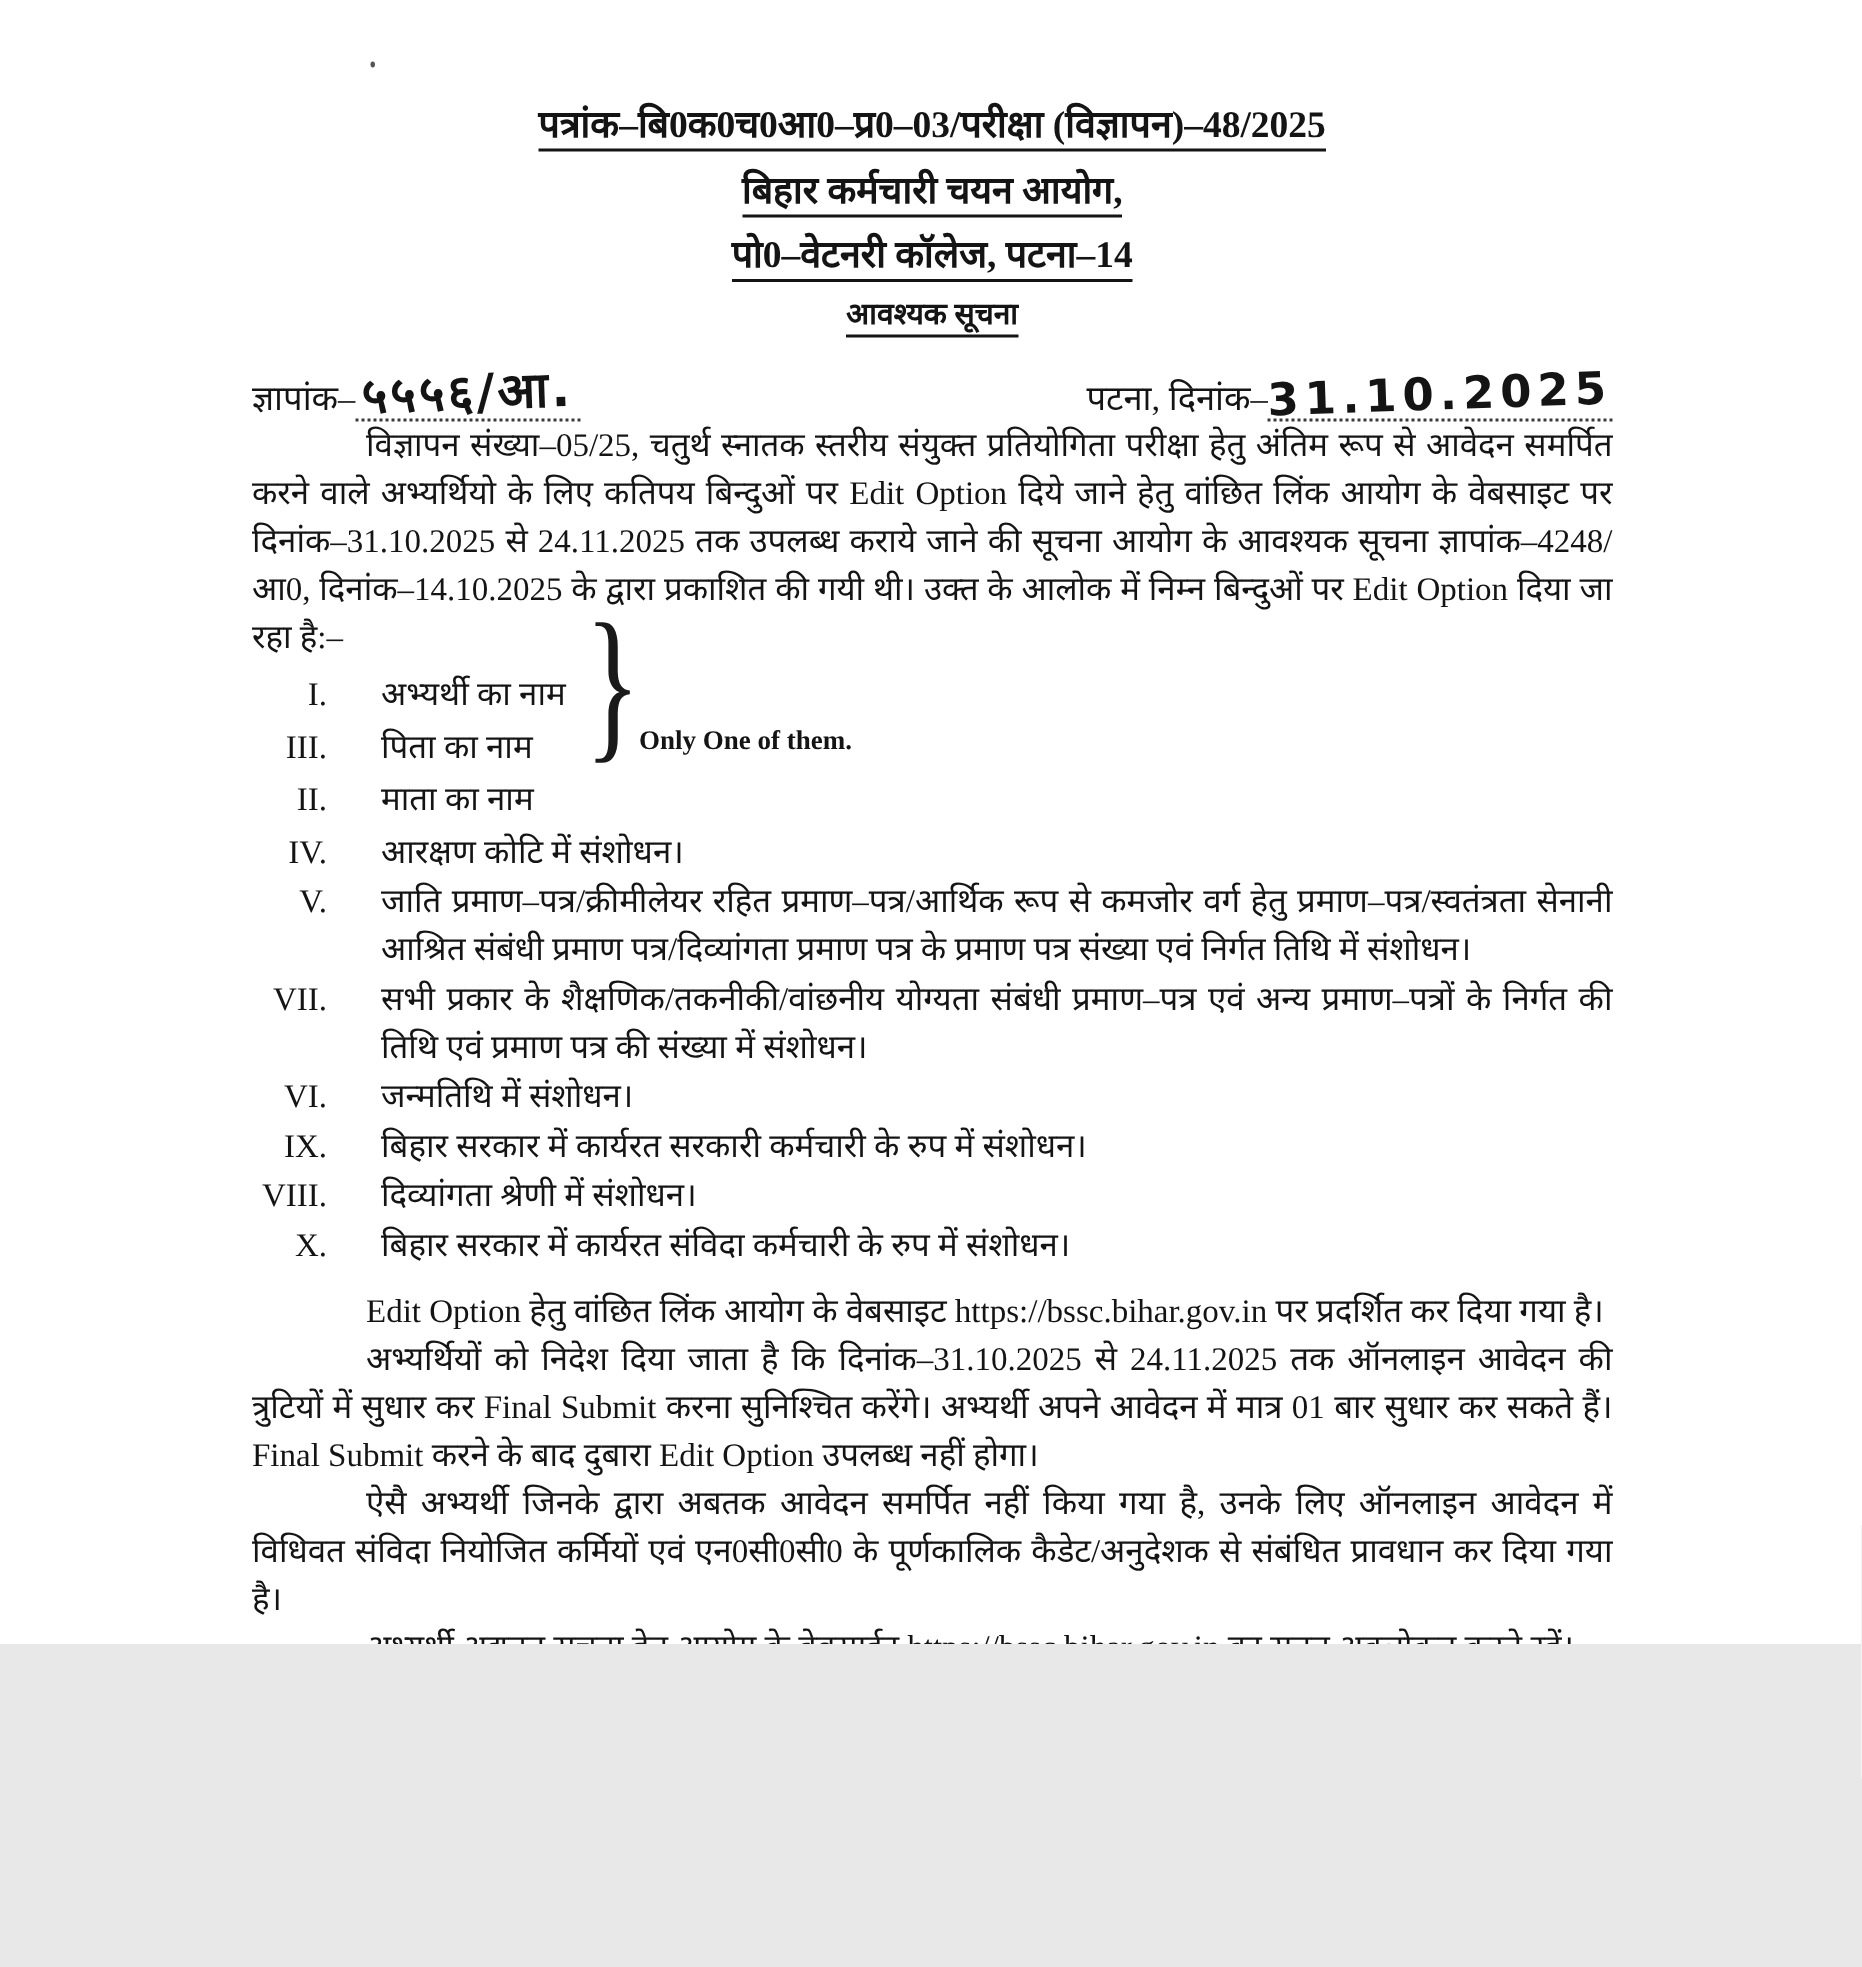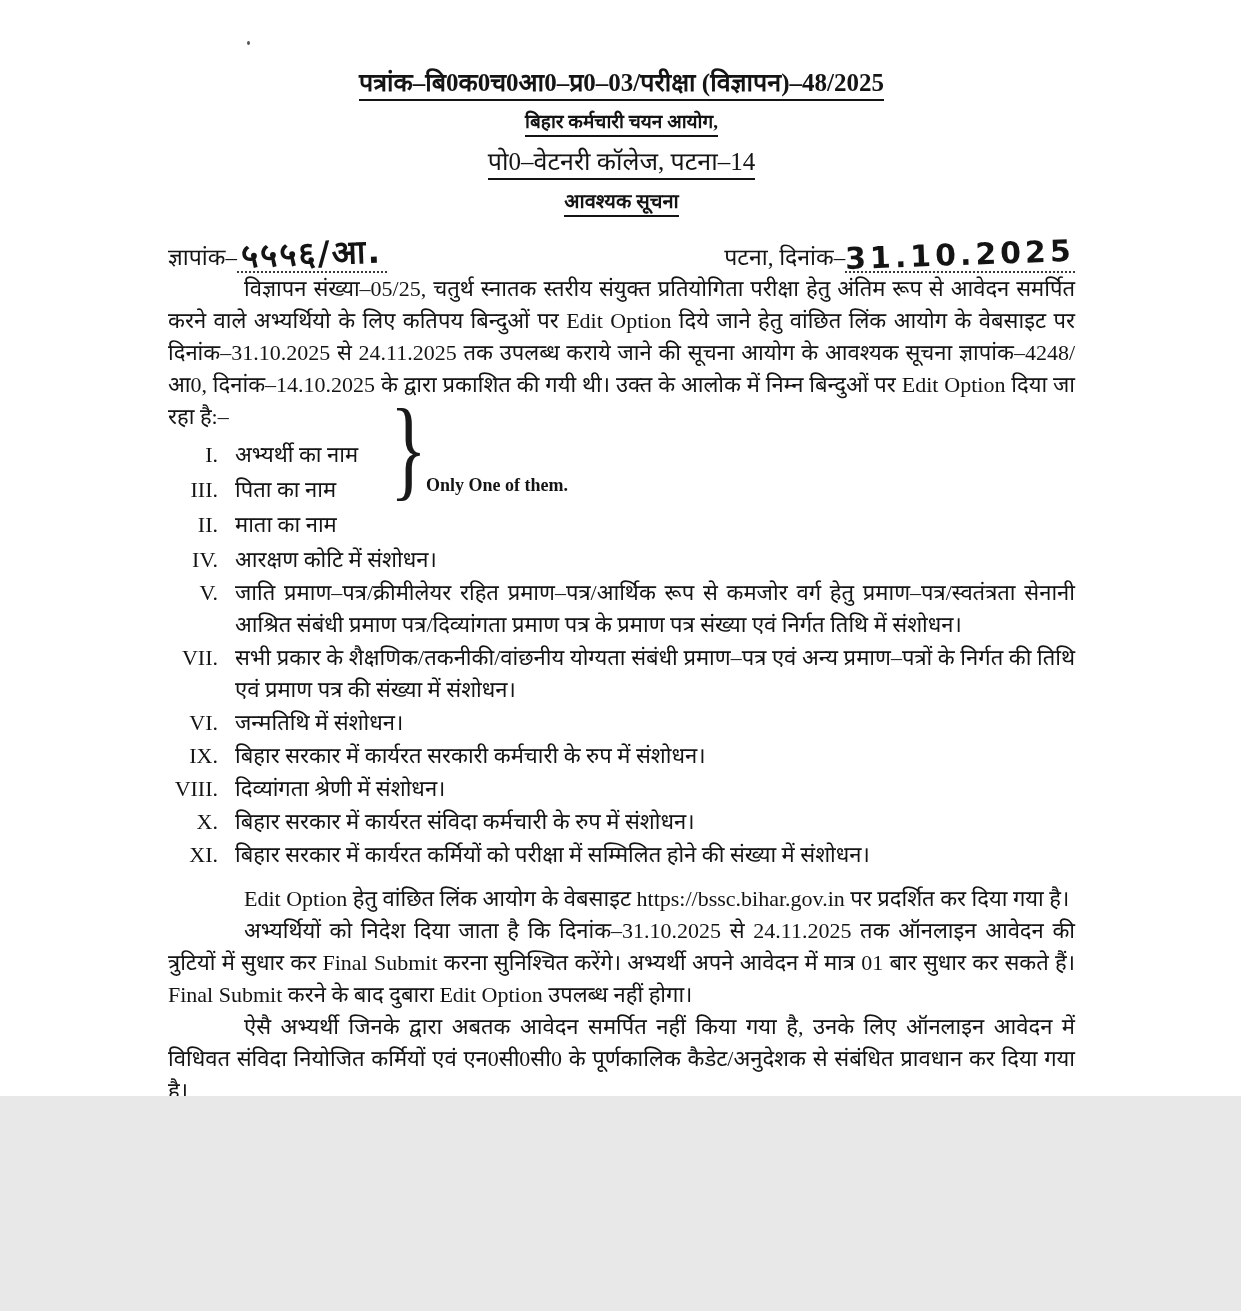--- a/index.html
+++ b/index.html
@@ -13,22 +13,22 @@
     overflow:hidden;
   }
   .content{
     position:absolute;
     left:168px;top:64px;
     width:907px;
   }
   
   .hdr{text-align:center;}
   .hdr .h1{font-size:25px;font-weight:bold;margin-bottom:7px;}
-  .hdr .h2{font-size:19px;font-weight:bold;margin-bottom:6px;}
-  .hdr .h3{font-size:25px;font-weight:normal;margin-bottom:7px;}
+  .hdr .h2{font-size:25px;font-weight:bold;margin-bottom:6px;}
+  .hdr .h3{font-size:25px;font-weight:bold;margin-bottom:7px;}
   .hdr .h4{font-size:20px;font-weight:bold;}
   .u{border-bottom:2px solid #141414;padding-bottom:1px;display:inline-block;}
   
   .memo-row{
     display:flex;justify-content:space-between;align-items:flex-end;
     margin-top:10px;height:46px;font-size:23px;
   }
   .memo-left,.memo-right{white-space:nowrap;}
   .dotline{display:inline-block;border-bottom:2px dotted #3a3a3a;min-width:150px;text-align:center;vertical-align:baseline;}
   .hw{
@@ -45,21 +45,21 @@
     font-size:22px;line-height:32px;
     text-align:justify;
     text-indent:76px;
     margin:0 0 0 0;
   }
   .para.gap{margin-top:12px;}
   
   .list{margin-top:6px;font-size:22px;line-height:32px;}
   .li{display:flex;margin-bottom:1px;}
   .li .num{width:50px;flex:none;text-align:right;}
-  .li .txt{flex:1;margin-left:17px;text-align:justify;}
+  .li .txt{flex:1;margin-left:36px;text-align:justify;}
   .group{position:relative;}
   .group .li{margin-bottom:3px;}
   .brace{
     position:absolute;left:222px;top:-10px;
     font-size:96px;font-weight:normal;
     transform:scale(0.8,1.18);transform-origin:left top;
     font-family:"Liberation Serif",serif;color:#1a1a1a;
   }
   .brace-note{
     position:absolute;left:258px;top:30px;
@@ -141,24 +141,20 @@
         <span class="txt">बिहार सरकार में कार्यरत सरकारी कर्मचारी के रुप में संशोधन।</span>
       </div>
       <div class="li">
         <span class="num">VIII.</span>
         <span class="txt">दिव्यांगता श्रेणी में संशोधन।</span>
       </div>
       <div class="li">
         <span class="num">X.</span>
         <span class="txt">बिहार सरकार में कार्यरत संविदा कर्मचारी के रुप में संशोधन।</span>
       </div>
-      <div class="li">
-        <span class="num">XI.</span>
-        <span class="txt">बिहार सरकार में कार्यरत कर्मियों को परीक्षा में सम्मिलित होने की संख्या में संशोधन।</span>
-      </div>
     </div>
 
     <p class="para gap">Edit Option हेतु वांछित लिंक आयोग के वेबसाइट https://bssc.bihar.gov.in पर प्रदर्शित कर दिया गया है।</p>
     <p class="para">अभ्यर्थियों को निदेश दिया जाता है कि दिनांक–31.10.2025 से 24.11.2025 तक ऑनलाइन आवेदन की त्रुटियों में सुधार कर Final Submit करना सुनिश्चित करेंगे। अभ्यर्थी अपने आवेदन में मात्र 01 बार सुधार कर सकते हैं। Final Submit करने के बाद दुबारा Edit Option उपलब्ध नहीं होगा।</p>
     <p class="para">ऐसै अभ्यर्थी जिनके द्वारा अबतक आवेदन समर्पित नहीं किया गया है, उनके लिए ऑनलाइन आवेदन में विधिवत संविदा नियोजित कर्मियों एवं एन0सी0सी0 के पूर्णकालिक कैडेट/अनुदेशक से संबंधित प्रावधान कर दिया गया है।</p>
     <p class="para">अभ्यर्थी अद्यतन सूचना हेतु आयोग के वेबसाईट https://bssc.bihar.gov.in का सतत् अवलोकन करते रहें।</p>
   </div>
 
   <svg class="sig-svg" width="300" height="200" viewBox="0 0 300 200">
     <g fill="none" stroke="#1b1b1b" stroke-width="4" stroke-linecap="round">

